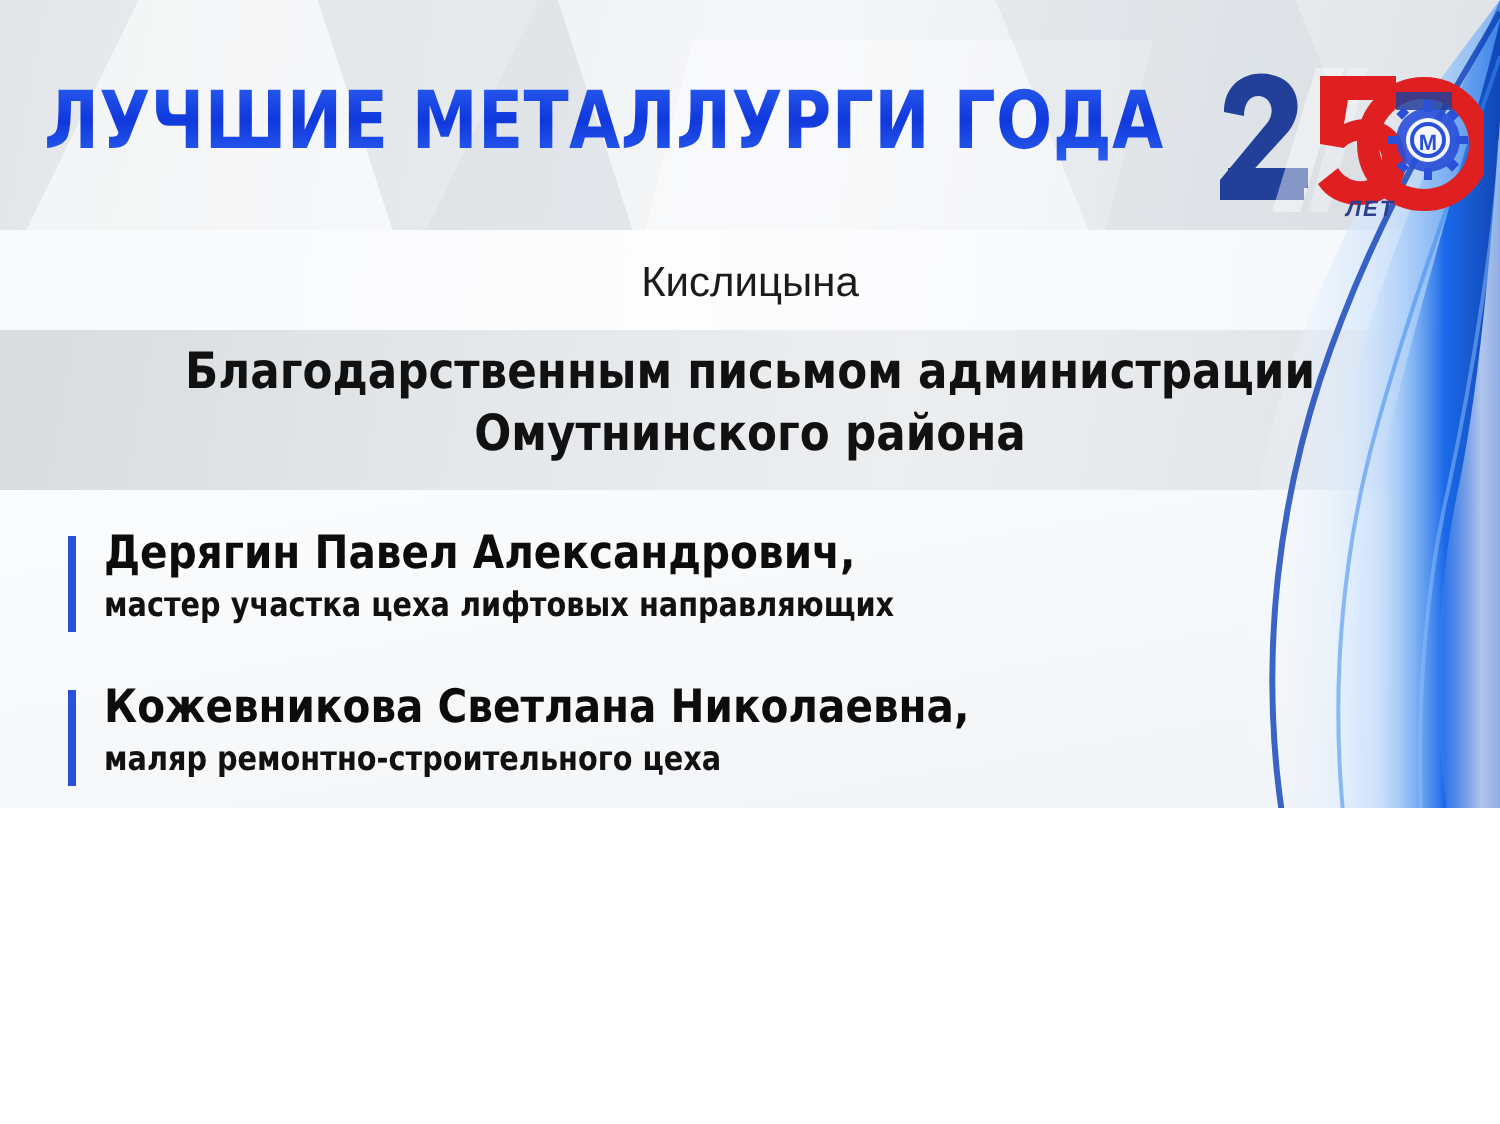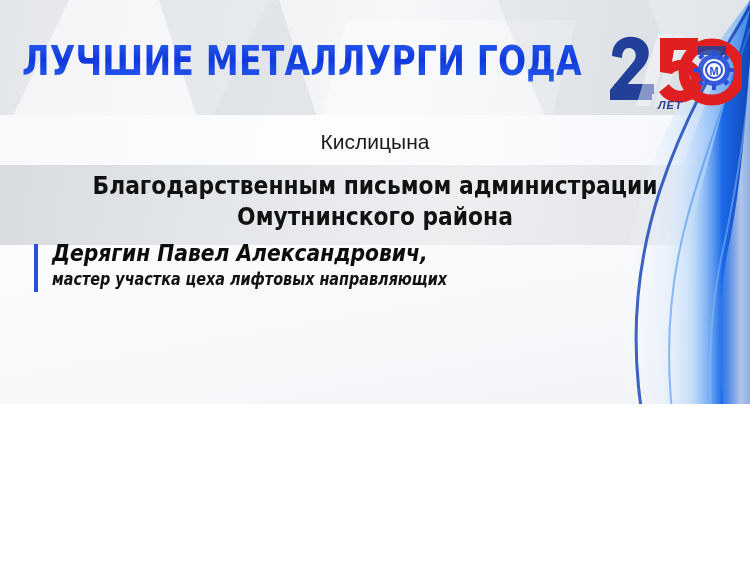--- a/index.html
+++ b/index.html
@@ -70,21 +70,21 @@
     background:linear-gradient(180deg,#2a5ff0 0%,#1038dc 48%,#2d63f2 100%);
     -webkit-background-clip:text;background-clip:text;
     color:#1744dd;
     -webkit-text-fill-color:transparent;
     white-space:nowrap;
   }
 
   
   #logo{position:absolute;right:8px;top:28px;width:140px;height:82px;}
   #logo-years{
-    position:absolute;left:56px;bottom:-1px;
+    position:absolute;left:71px;bottom:-1px;
     font-size:11px;font-weight:bold;letter-spacing:1px;
     color:#2b3f8f;font-style:italic;
     font-family:"Liberation Sans",sans-serif;
   }
 
   
   #awarded{
     position:absolute;left:0;right:0;top:130px;
     text-align:center;
     font-size:21px;color:#1b1b1b;font-weight:normal;
@@ -92,21 +92,21 @@
   #award-line{
     position:absolute;left:0;right:0;top:170px;
     text-align:center;
     font-size:25px;line-height:31px;
     font-weight:bold;color:#111111;
     font-family:"DejaVu Sans Condensed","Liberation Sans Narrow","Liberation Sans",sans-serif;
     transform:scaleX(0.97);
   }
 
   
-  #list{position:absolute;left:34px;top:240px;width:640px;font-style:italic;}
+  #list{position:absolute;left:34px;top:264px;width:640px;}
   .entry{position:relative;padding-left:18px;margin-bottom:27px;}
   .bar{
     position:absolute;left:0;top:4px;
     width:4px;height:48px;
     background:#2a4fd8;
   }
   .person{
     font-size:23px;line-height:27px;font-weight:bold;color:#0c0c0c;
     font-family:"DejaVu Sans Condensed","Liberation Sans Narrow","Liberation Sans",sans-serif;
     transform:scaleX(0.98);transform-origin:left center;
@@ -219,16 +219,21 @@
 
   <div id="list">
 
     <div class="entry">
       <div class="bar"></div>
       <div class="person">Дерягин Павел Александрович,</div>
       <div class="role">мастер участка цеха лифтовых направляющих</div>
     </div>
 
 
+    <div class="entry">
+      <div class="bar"></div>
+      <div class="person">Кожевникова Светлана Николаевна,</div>
+      <div class="role">маляр ремонтно-строительного цеха</div>
+    </div>
 
   </div>
 
 </div>
 
 </body></html>

